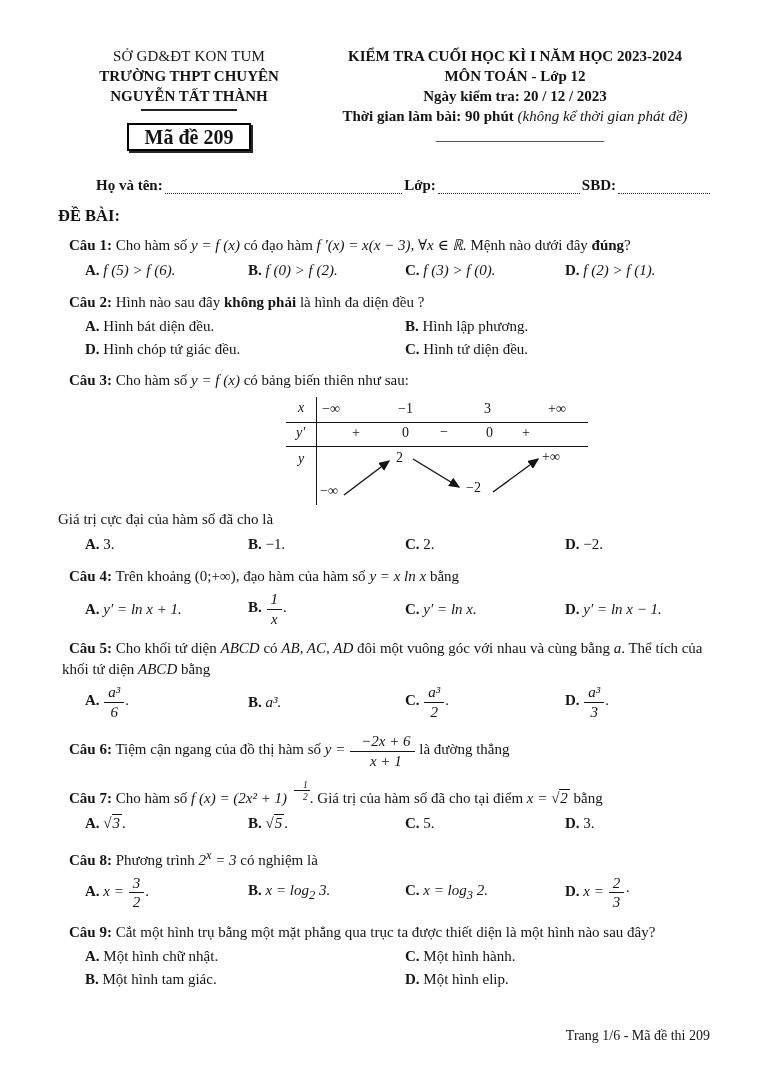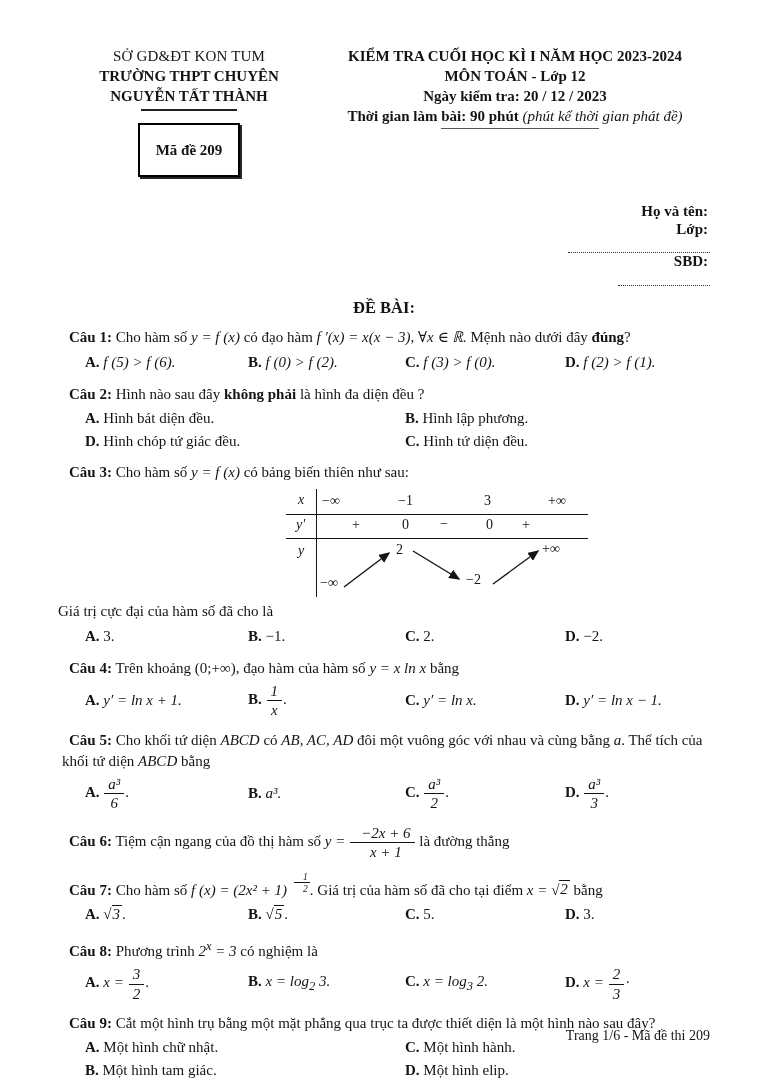--- a/index.html
+++ b/index.html
@@ -7,34 +7,34 @@
        font-family:"Liberation Serif","DejaVu Serif",serif;color:#141414;background:#ffffff;}
   .content{padding:46px 58px 0 58px;font-size:15px;}
 
   
   .hdr{display:flex;}
   .hdr-left{width:262px;text-align:center;line-height:20px;}
   .hdr-left .l1{font-weight:normal;letter-spacing:.2px;}
   .hdr-left .l2,.hdr-left .l3{font-weight:bold;}
   .hdr-rule{width:96px;border-bottom:2px solid #222;margin:3px auto 12px;}
   .code-box{display:inline-block;border:2px solid #000;box-shadow:2px 2px 0 rgba(0,0,0,.85);
-            padding:15px 16px;font-weight:bold;font-size:15px;}
+            padding:2px 16px;font-weight:bold;font-size:20px;}
   .hdr-right{flex:1;text-align:center;line-height:20px;font-weight:bold;}
   .hdr-right .it{font-style:italic;font-weight:normal;}
-  .ul{border-bottom:1.6px solid #555;padding-bottom:4px;margin-top:32px;}
-
-  
-  .nameline{display:flex;align-items:flex-end;font-weight:bold;margin:26px 0 6px;padding-left:36px;flex-direction:column;}
+  .ul{border-bottom:1.6px solid #555;padding-bottom:17px;margin-top:32px;}
+
+  
+  .nameline{display:flex;align-items:flex-end;font-weight:bold;margin:26px 0 6px;padding-left:36px;}
   .dots{border-bottom:1.8px dotted #333;height:.95em;}
   .dots.big{flex:1;}
   .dots.mid{width:142px;}
   .dots.small{width:92px;}
   .nameline .lbl{white-space:nowrap;padding:0 2px;}
 
-  .debai{text-align:center;font-weight:bold;font-size:16.5px;margin:12px 0 2px;}
+  .debai{font-weight:bold;font-size:16.5px;margin:12px 0 2px;}
 
   
   .stem{margin:9px 0 2px 4px;line-height:21px;text-indent:7px;}
   .after{margin:4px 0 2px 0;line-height:21px;}
   .qlab{font-weight:bold;}
   .m{font-style:italic;}
   .opts4{display:grid;grid-template-columns:163px 157px 160px 1fr;padding-left:27px;
          line-height:25px;align-items:center;margin:1px 0;}
   .opts2{display:grid;grid-template-columns:320px 1fr;padding-left:27px;line-height:23px;margin:1px 0;}
   .opt b{font-weight:bold;}
@@ -70,21 +70,21 @@
       <div class="l1">SỞ GD&amp;ĐT KON TUM</div>
       <div class="l2">TRƯỜNG THPT CHUYÊN</div>
       <div class="l3">NGUYỄN TẤT THÀNH</div>
       <div class="hdr-rule"></div>
       <div class="code-box">Mã đề  209</div>
     </div>
     <div class="hdr-right">
       <div>KIỂM TRA CUỐI HỌC KÌ I NĂM HỌC 2023-2024</div>
       <div>MÔN TOÁN - Lớp 12</div>
       <div>Ngày kiểm tra: 20 / 12 / 2023</div>
-      <div><span>Thời gian làm </span><span class="ul">bài: 90 phút </span><span class="it ul">(phút kể thời</span><span class="it"> gian phát đề)</span></div>
+      <div><span>Thời gian làm </span><span class="ul">bài: 90 phút </span><span class="it ul">(không kể thời</span><span class="it"> gian phát đề)</span></div>
     </div>
   </div>
 
   <div class="nameline">
     <span class="lbl">Họ và tên:</span>
     <span class="dots big"></span>
     <span class="lbl">Lớp:</span>
     <span class="dots mid"></span>
     <span class="lbl">SBD:</span>
     <span class="dots small"></span>

